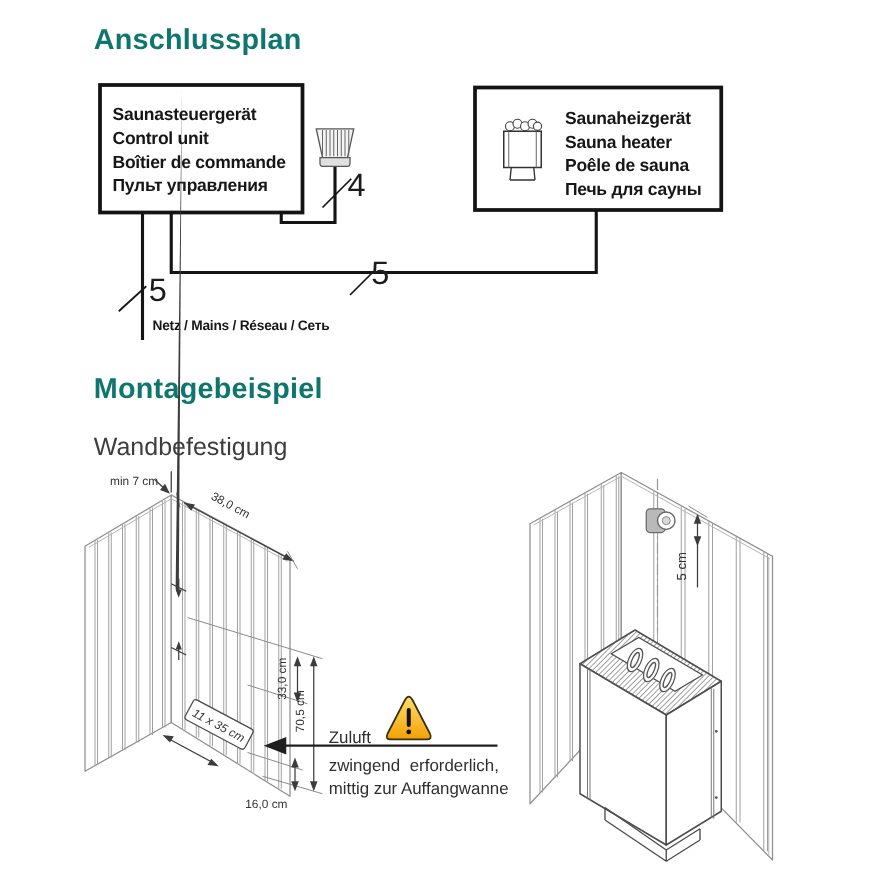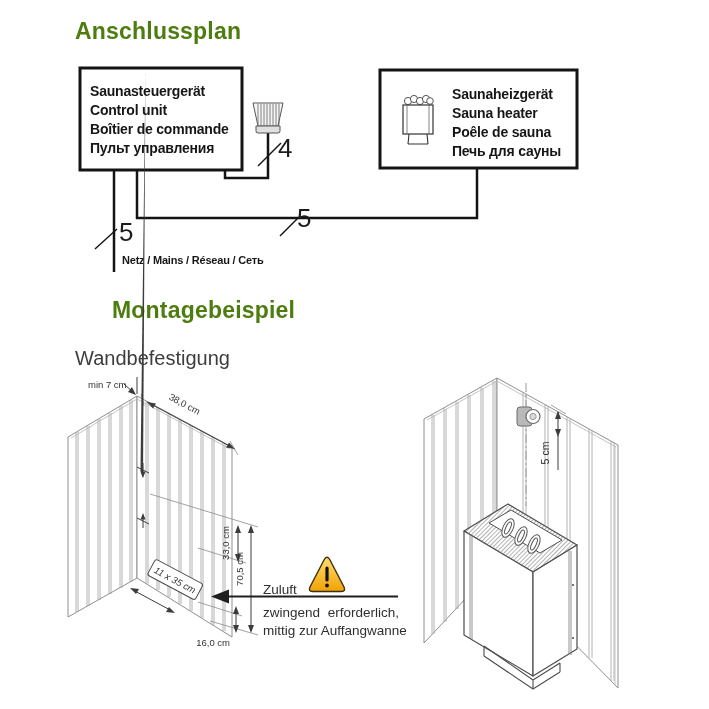--- a/index.html
+++ b/index.html
@@ -1,18 +1,18 @@
 <!DOCTYPE html>
 <html><head>
 <meta charset="utf-8">
 <style>
   html,body{margin:0;padding:0;background:#fff;}
   .page{position:relative;width:709px;height:709px;background:#fff;overflow:hidden;
         font-family:"Liberation Sans",sans-serif;}
-  .h-orange{position:absolute;font-size:23px;font-weight:700;color:#4d7c0f;letter-spacing:.2px;}
+  .h-orange{position:absolute;font-size:23px;font-weight:700;color:#0f766e;letter-spacing:.2px;}
   .h-sub{position:absolute;font-size:20px;font-weight:400;color:#3d3d3d;}
   svg{position:absolute;overflow:visible;}
   text{font-family:"Liberation Sans",sans-serif;}
   .boxtext{font-size:14px;font-weight:600;fill:#161616;letter-spacing:-0.2px;}
   .biglabel{font-size:26px;fill:#1c1c1c;}
   .netz{font-size:11px;font-weight:700;fill:#161616;letter-spacing:-0.2px;}
   .dimtext{font-size:9.5px;fill:#333;}
   .dimtext-i{font-size:9.5px;font-style:italic;fill:#333;}
   .zzl{font-size:13.5px;fill:#2f2f2f;}
   .sensortext{font-size:10.5px;fill:#333;}
@@ -30,21 +30,21 @@
   .heater{fill:#fff;stroke:#4d4d4d;stroke-width:1.2;stroke-linejoin:round;}
   .heaterline{stroke:#777;stroke-width:.8;fill:none;}
   .blackarrow{stroke:#1f1f1f;stroke-width:1.8;fill:none;}
 </style>
 </head>
 <body>
 
 <div class="page">
 
   <div class="h-orange" style="left:75px;top:18px;">Anschlussplan</div>
-  <div class="h-orange" style="left:75px;top:297px;margin-left:37px;">Montagebeispiel</div>
+  <div class="h-orange" style="left:75px;top:297px;">Montagebeispiel</div>
   <div class="h-sub" style="left:75px;top:347px;">Wandbefestigung</div>
 
   <svg style="left:0;top:55px;" width="709" height="235" viewBox="0 55 709 235">
 
     <g>
       <path class="wire" d="M114,170 V272"></path>
       <path class="wire" d="M137,170 V218 H477 V168"></path>
       <path class="wire" d="M268,133 V178 H225 V170"></path>
     </g>
 

